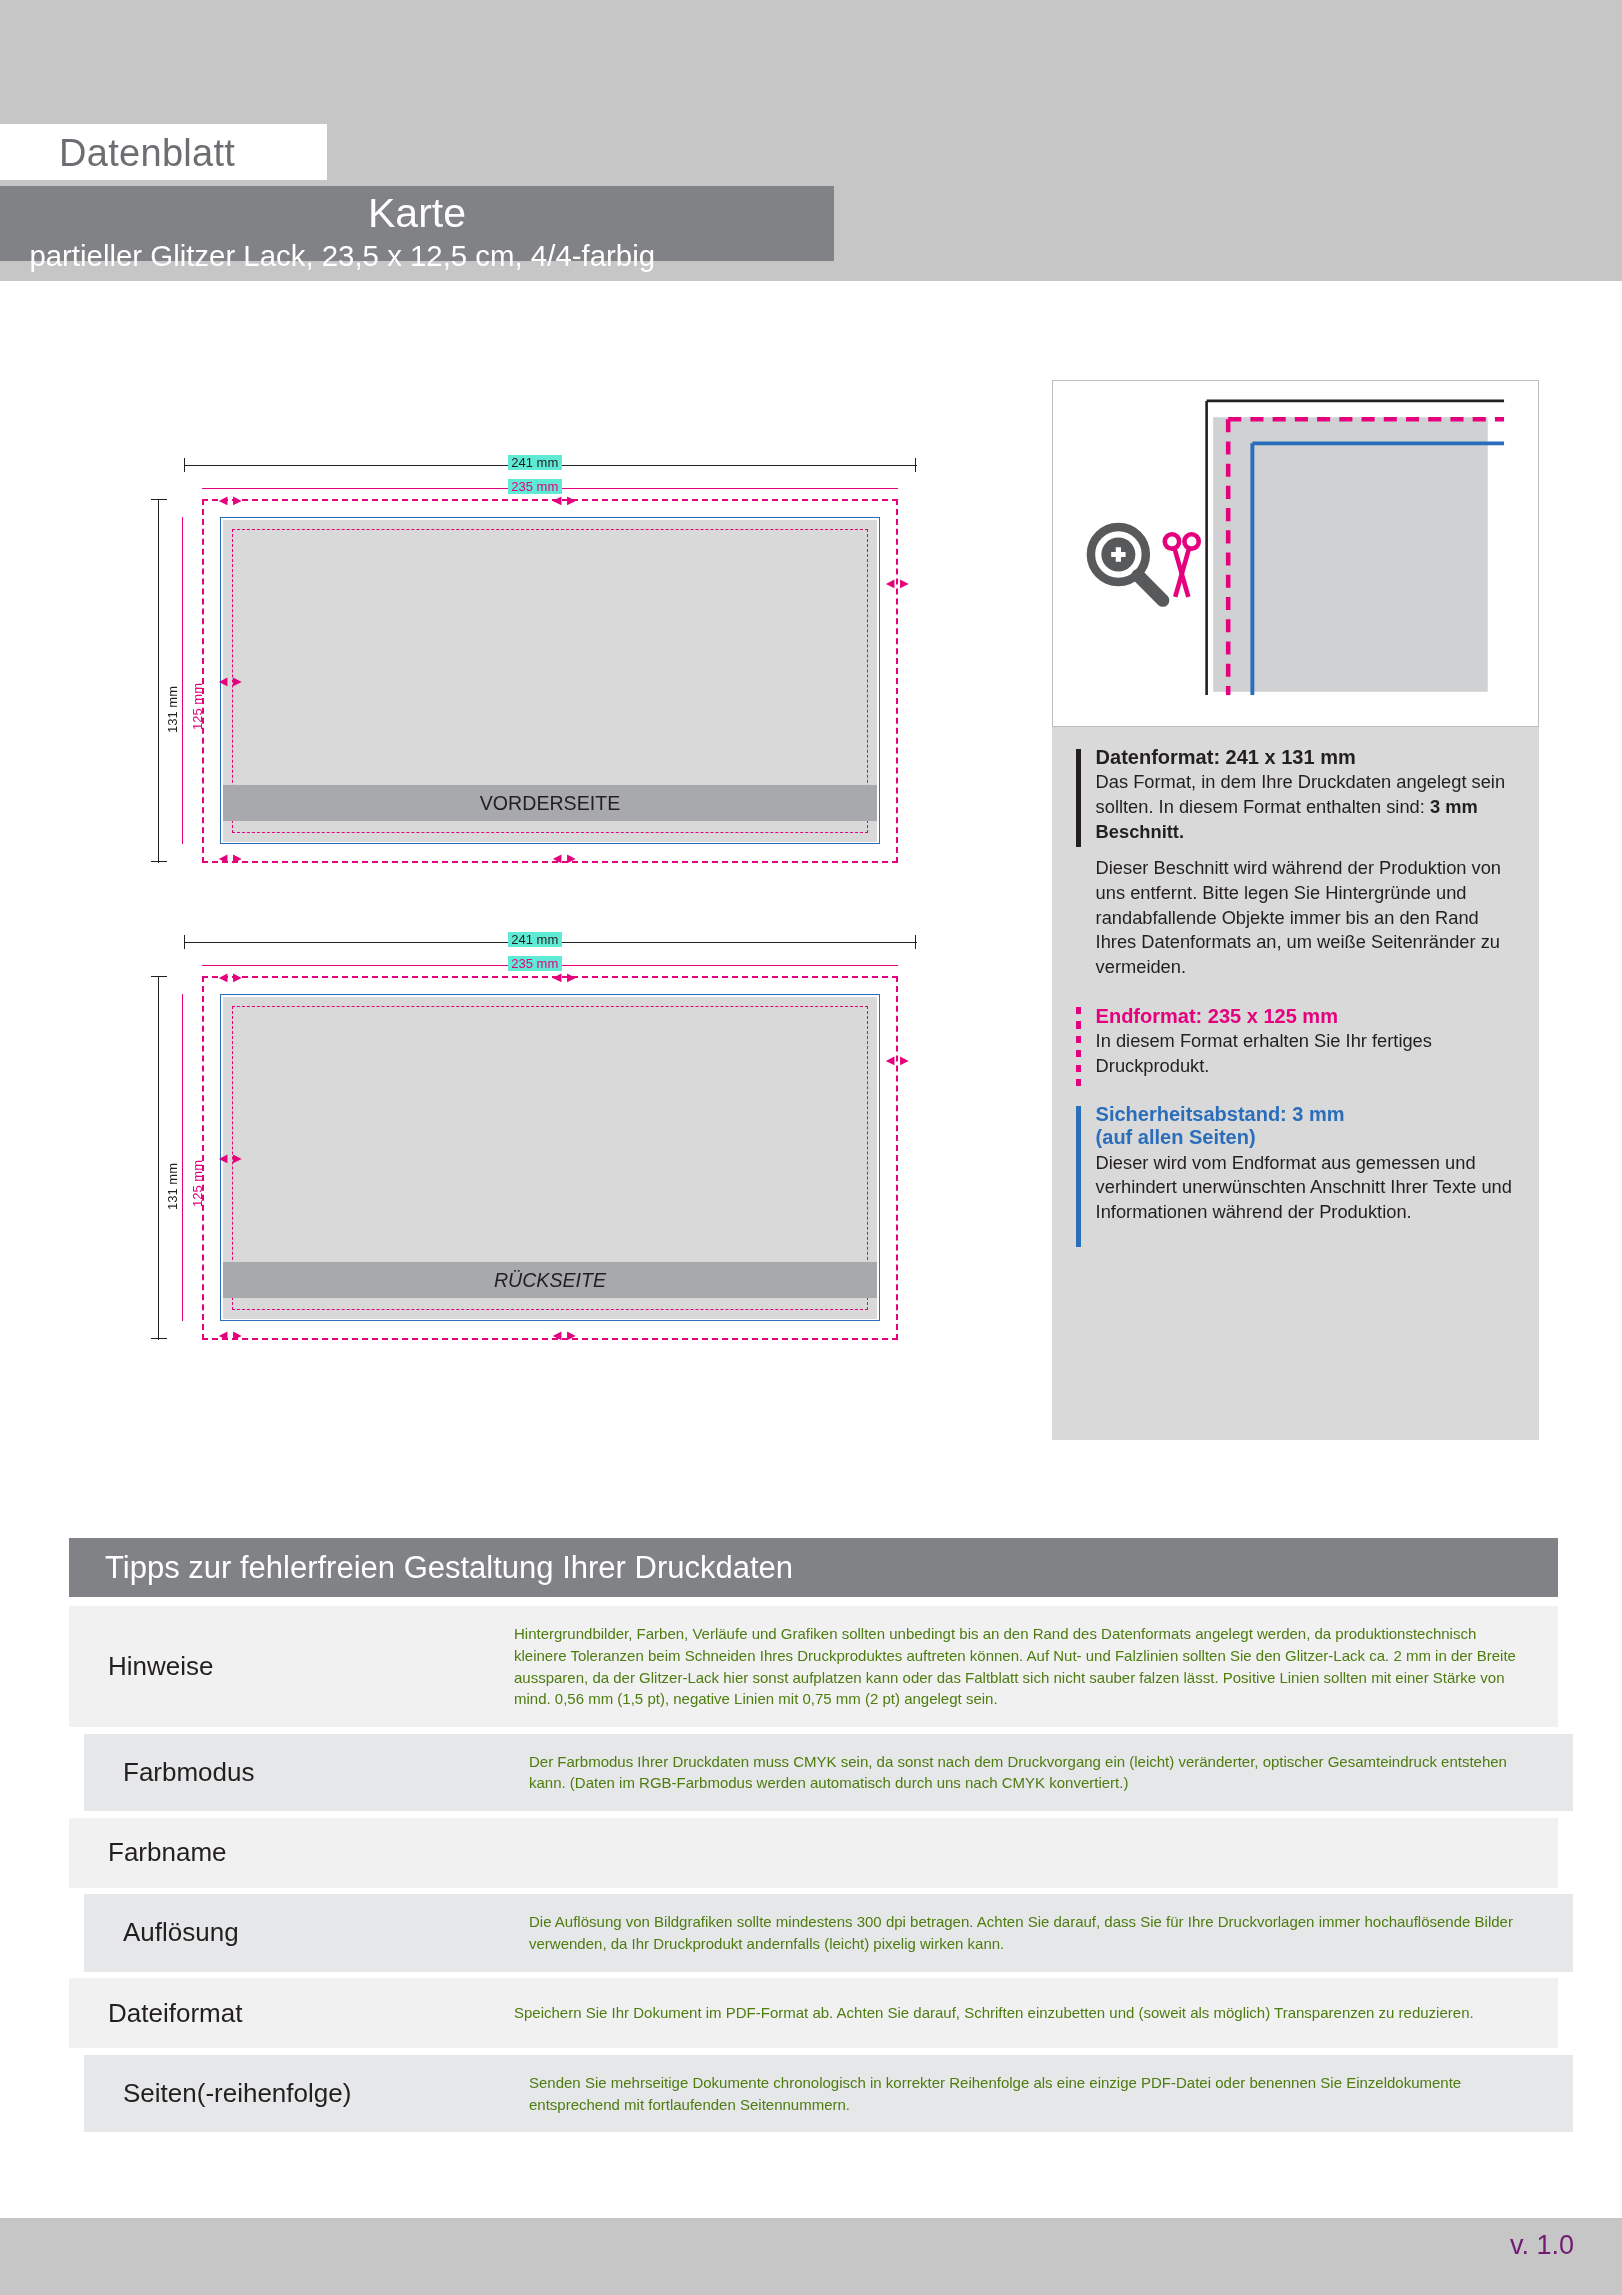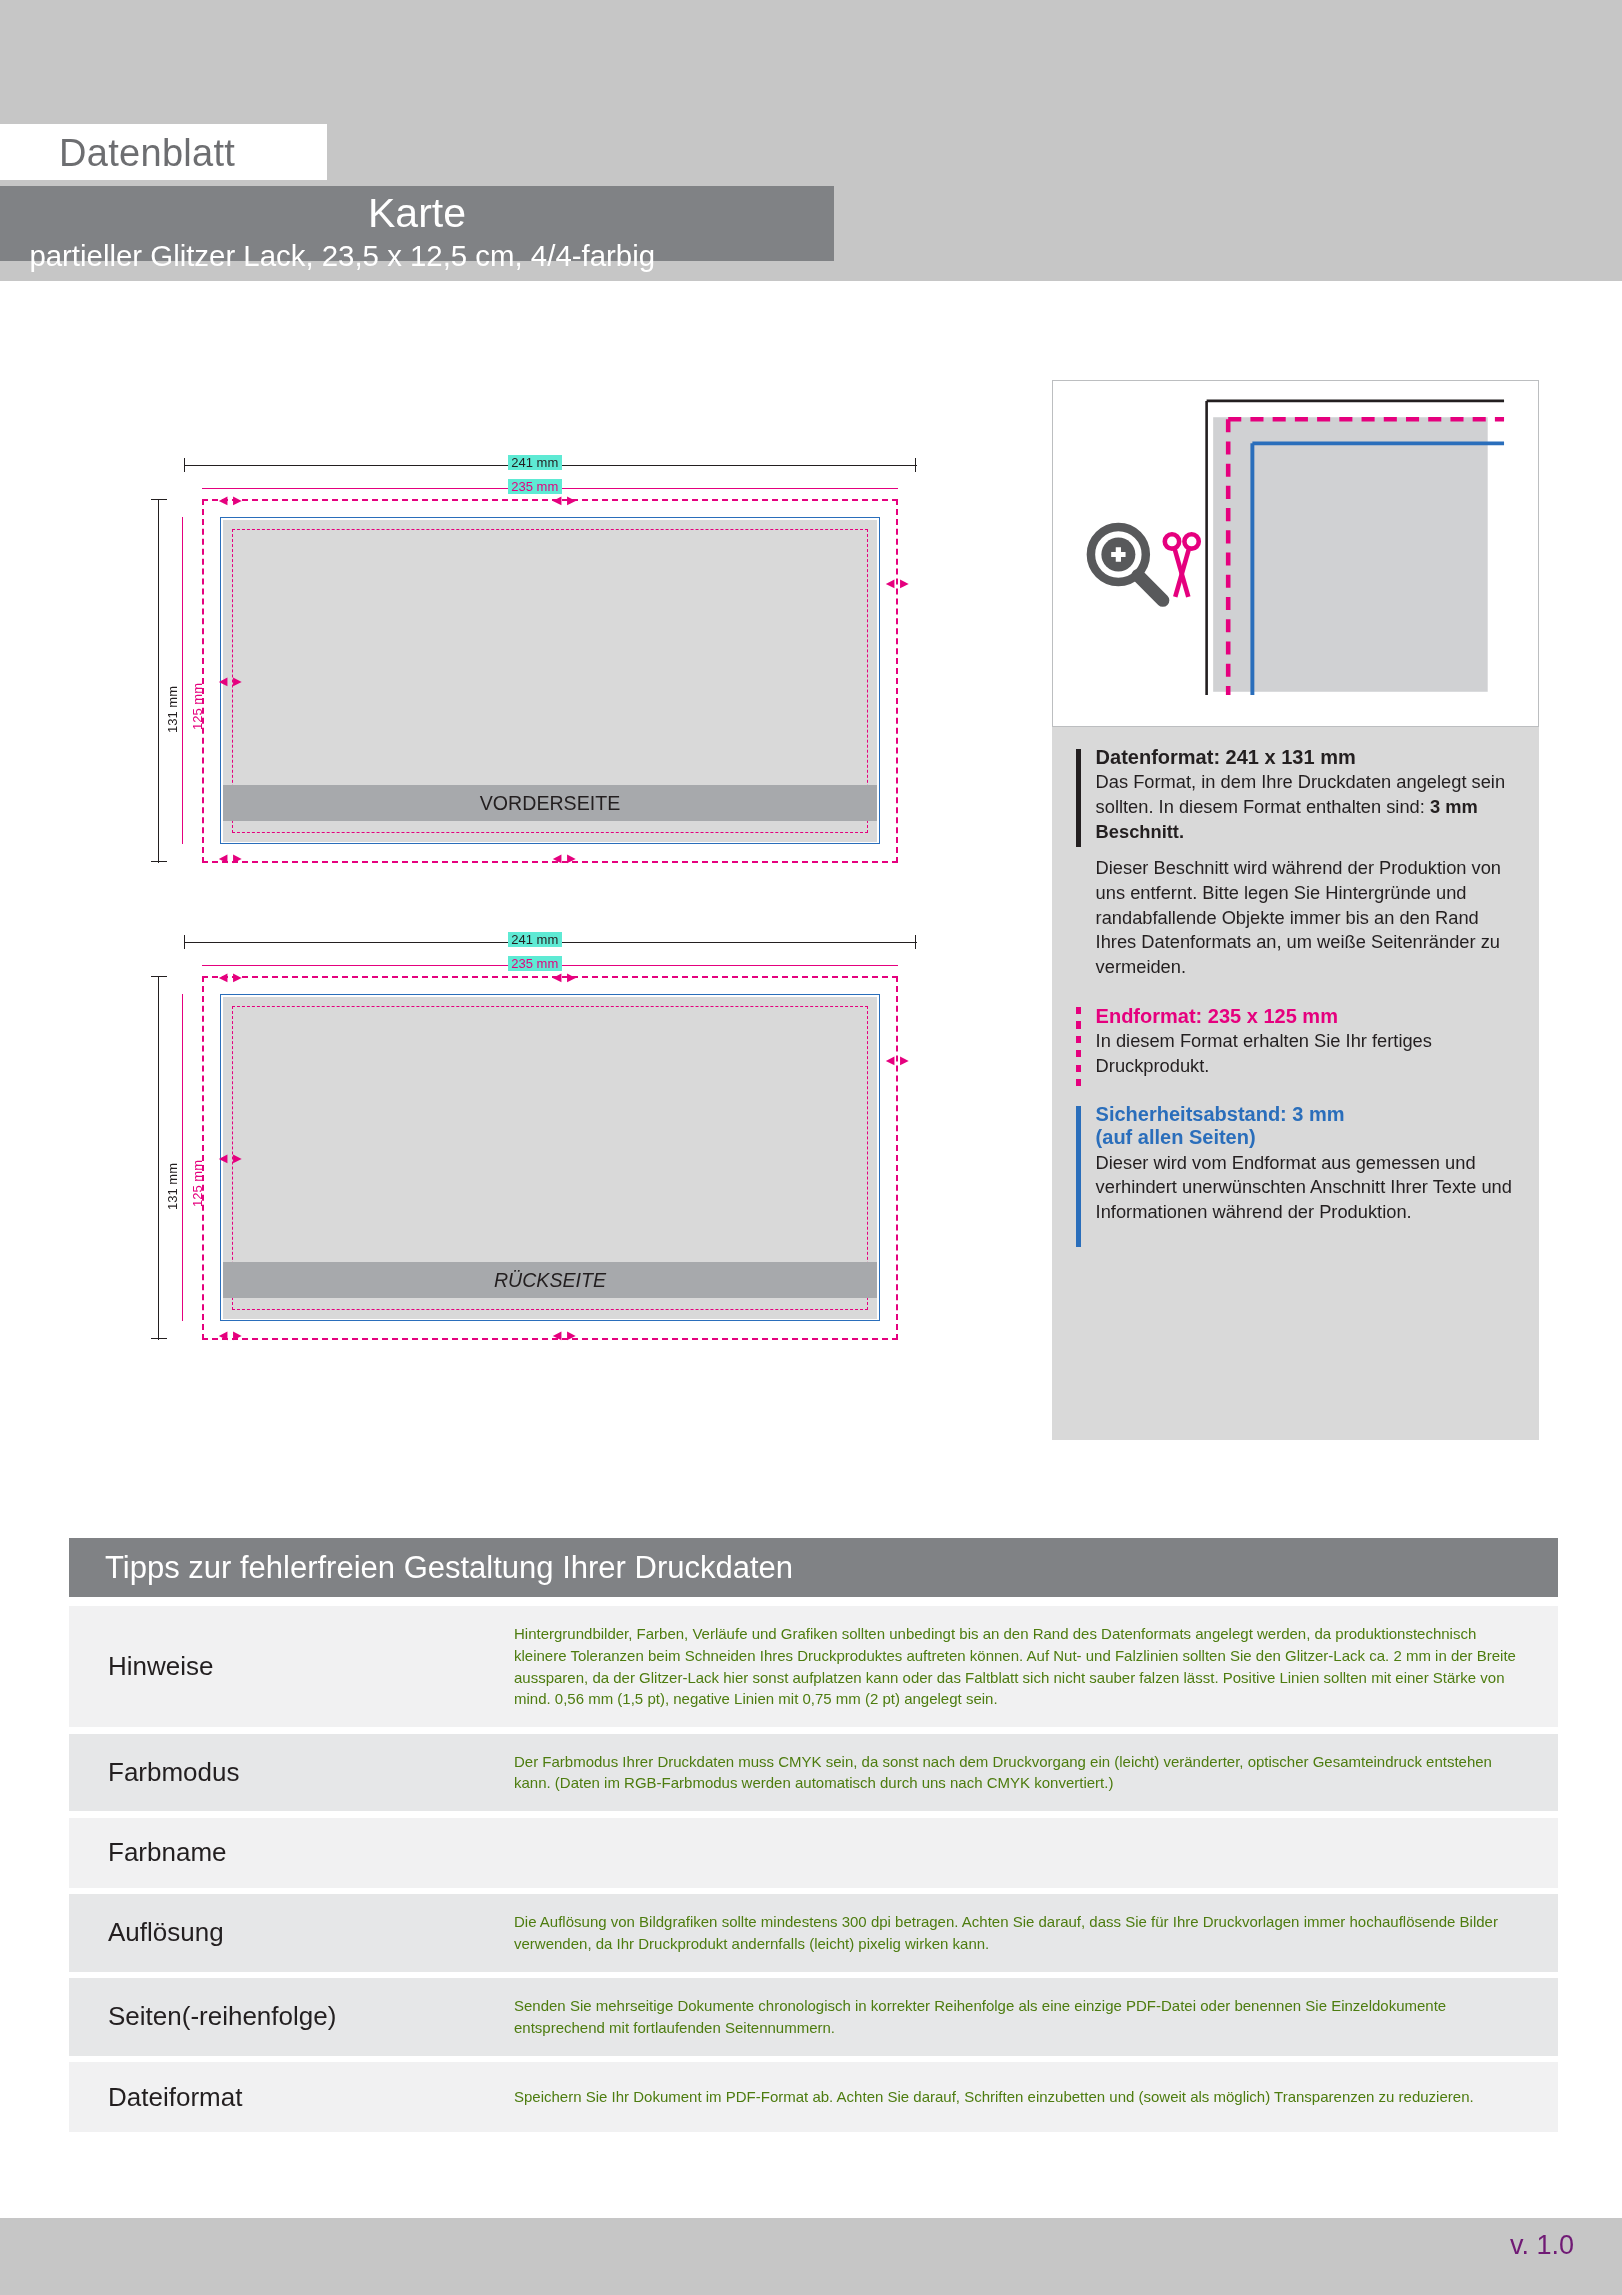--- a/index.html
+++ b/index.html
@@ -99,21 +99,21 @@
   
   .tips-header {
     position:absolute; left:69px; top:1538px; width:1489px; height:59px;
     background:#808285;
   }
   .tips-header span {
     position:absolute; left:36px; top:11.8px; font-size:31px; color:#ffffff;
   }
   .tips-table { position:absolute; left:69px; top:1606px; width:1489px; }
   .tip-row { display:flex; width:1489px; margin-bottom:6.5px; background:#f1f1f2; }
-  .tip-row.alt { background:#e6e7e8; }
+  .tip-row.alt { background:#e6e7e8;margin-left:15px; }
   .tip-label {
     width:445px; flex:0 0 445px; font-size:26px; color:#231f20;
     padding:19.6px 0 19.6px 39px; display:flex; align-items:center;
   }
   .tip-text {
     flex:1; font-size:15px; line-height:1.45; color:#4d7c0f;
     padding:17px 39px 17px 0;
     display:flex; align-items:center;
   }
 
@@ -277,25 +277,25 @@
     <div class="tip-label">Farbmodus</div>
     <div class="tip-text">Der Farbmodus Ihrer Druckdaten muss CMYK sein, da sonst nach dem Druckvorgang ein (leicht) veränderter, optischer Gesamteindruck entstehen kann. (Daten im RGB-Farbmodus werden automatisch durch uns nach CMYK konvertiert.)</div>
   </div>
   <div class="tip-row">
     <div class="tip-label">Farbname</div>
   </div>
   <div class="tip-row alt">
     <div class="tip-label">Auflösung</div>
     <div class="tip-text">Die Auflösung von Bildgrafiken sollte mindestens 300 dpi betragen. Achten Sie darauf, dass Sie für Ihre Druckvorlagen immer hochauflösende Bilder verwenden, da Ihr Druckprodukt andernfalls (leicht) pixelig wirken kann.</div>
   </div>
+  <div class="tip-row">
+    <div class="tip-label">Dateiformat</div>
+    <div class="tip-text">Speichern Sie Ihr Dokument im PDF-Format ab. Achten Sie darauf, Schriften einzubetten und (soweit als möglich) Transparenzen zu reduzieren.</div>
+  </div>
   <div class="tip-row alt">
     <div class="tip-label">Seiten(-reihenfolge)</div>
     <div class="tip-text">Senden Sie mehrseitige Dokumente chronologisch in korrekter Reihenfolge als eine einzige PDF-Datei oder benennen Sie Einzeldokumente entsprechend mit fortlaufenden Seitennummern.</div>
   </div>
-  <div class="tip-row">
-    <div class="tip-label">Dateiformat</div>
-    <div class="tip-text">Speichern Sie Ihr Dokument im PDF-Format ab. Achten Sie darauf, Schriften einzubetten und (soweit als möglich) Transparenzen zu reduzieren.</div>
-  </div>
 </div>
 
 <div class="footer-band"></div>
 <div class="version">v. 1.0</div>
 
 
 </body></html>

